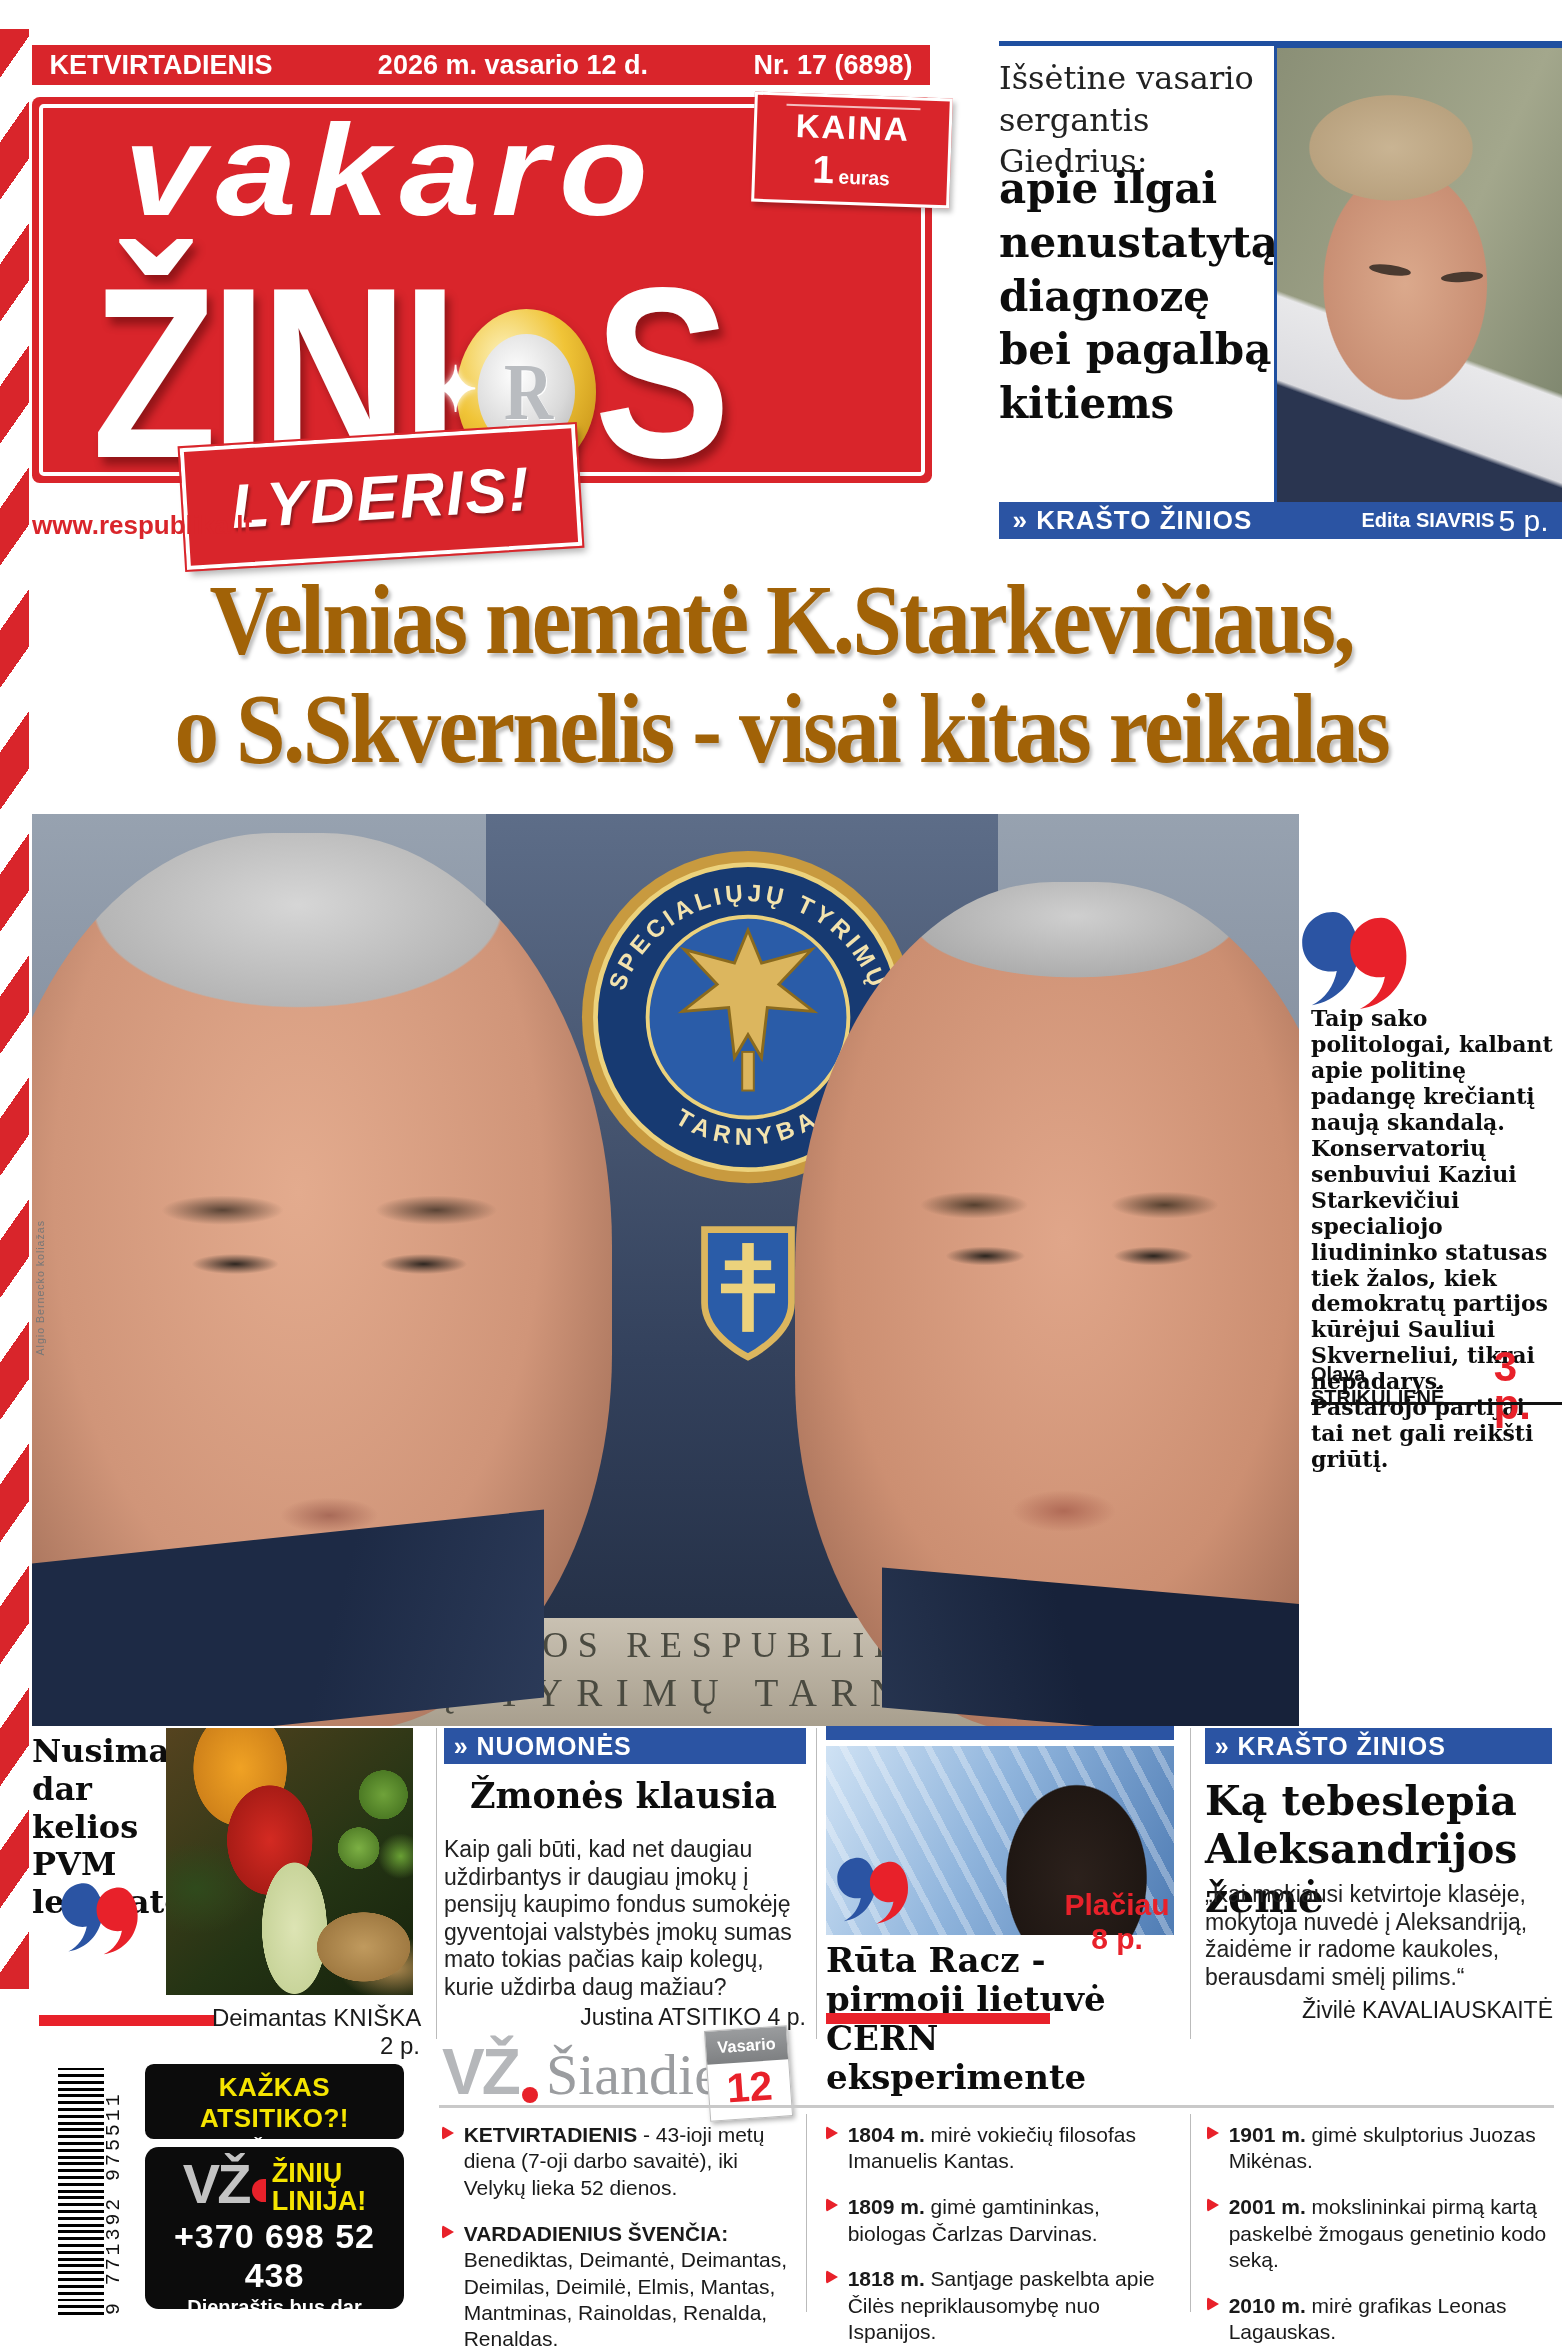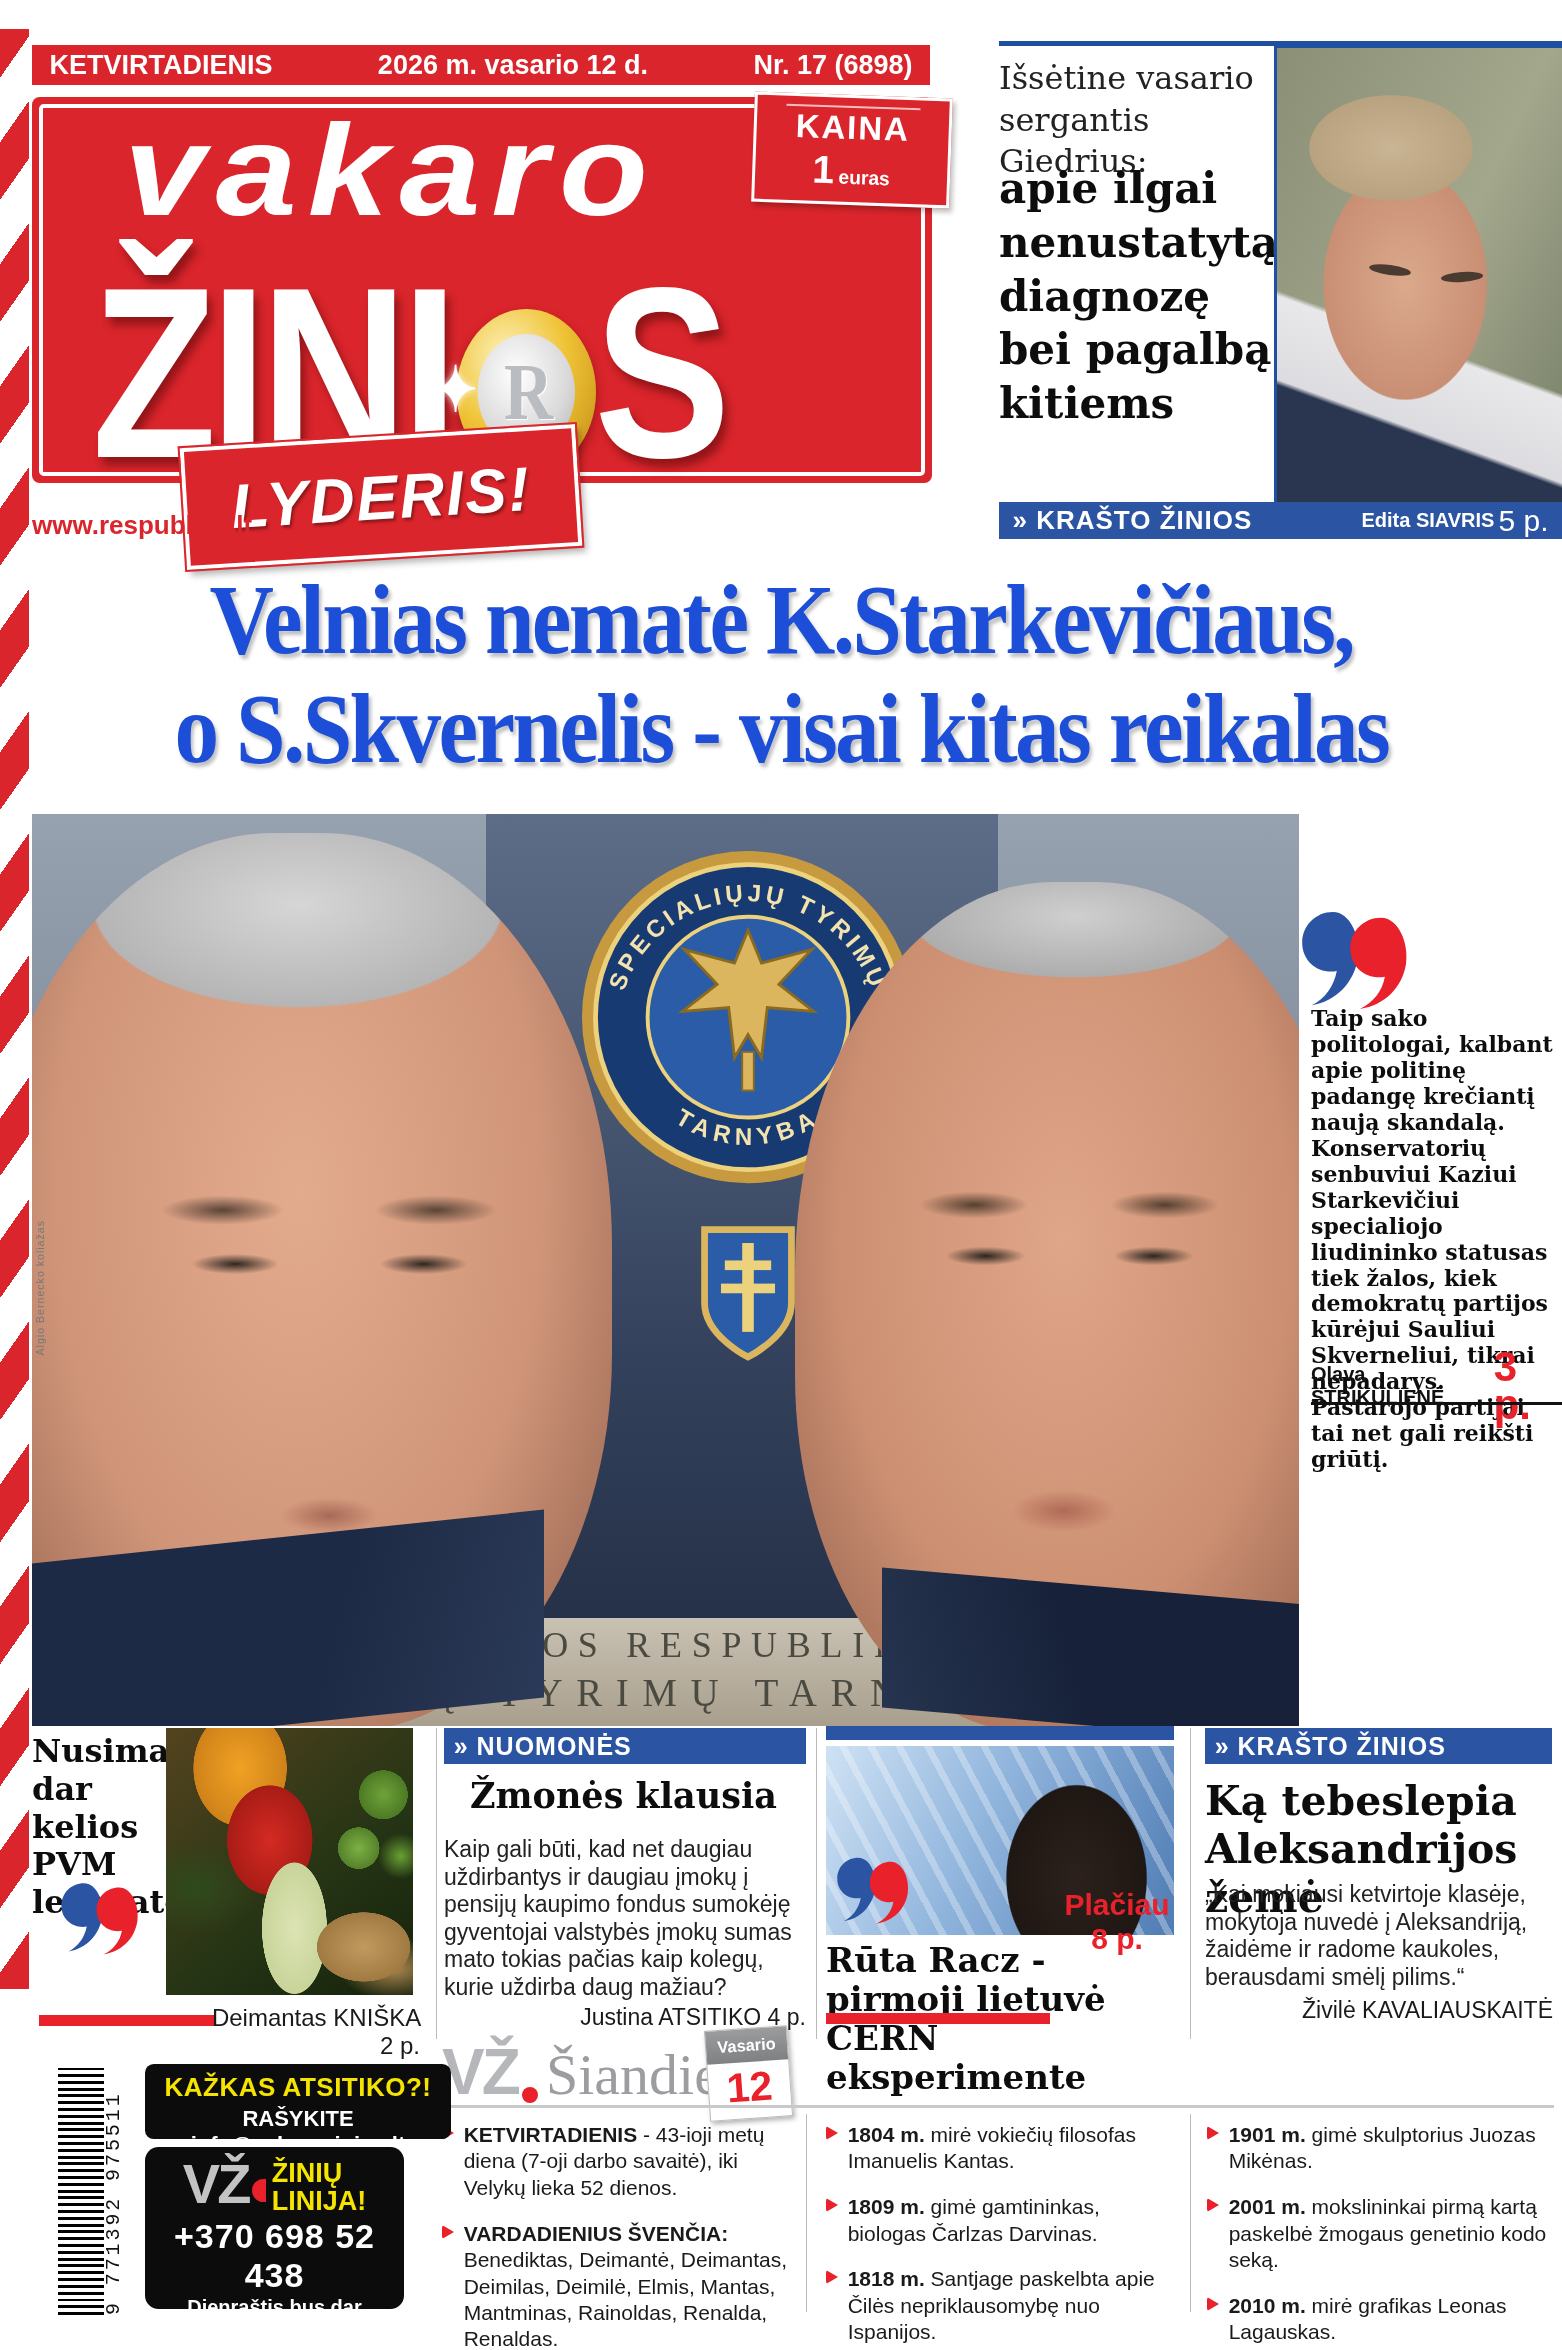--- a/index.html
+++ b/index.html
@@ -59,21 +59,21 @@
       linear-gradient(115deg,#8a8f76,#a3a78c 55%,#767f68);}
   .g-eye{position:absolute;width:42px;height:9.7px;background:#4a3a30;border-radius:50%;}
   .blue-bar-top{left:999px;top:502px;width:563px;height:37px;background:#2b54a3;color:#fff;
     display:flex;align-items:center;padding:0 13.5px;box-sizing:border-box;}
   .blue-bar-top .sec{font-size:26px;font-weight:bold;letter-spacing:1px;}
   .blue-bar-top .auth{margin-left:auto;font-size:20px;font-weight:bold;}
   .blue-bar-top .pg{font-size:30px;font-weight:normal;margin-left:4px;}
 
   
   .mh{left:0;top:566px;width:1562px;text-align:center;font-family:"Liberation Serif",serif;
-    font-weight:bold;color:#1d4ed8;line-height:1.1;}
+    font-weight:bold;color:#a16207;line-height:1.1;}
   .mh .l{display:block;white-space:nowrap;font-size:99px;letter-spacing:-2.9px;}
   .mh .l span{display:inline-block;transform:scaleX(0.9);text-shadow:2.9px 3.9px 3.9px rgba(0,0,0,.25);}
 
   
   .collage{left:32px;top:814px;width:1267px;height:912px;overflow:hidden;
     background:linear-gradient(#97a2b0,#758092 55%,#3a4558);}
   .bldg{position:absolute;left:454px;top:0;width:512px;height:912px;
     background:linear-gradient(#5d6d88,#33415c 60%,#202b40);}
   .sign{position:absolute;left:232px;top:804px;width:801px;height:108px;text-align:center;
     background:linear-gradient(#c9c1b2,#a89f8e);color:#4a4a40;font-family:"Liberation Serif",serif;
@@ -162,21 +162,21 @@
     border-bottom:7.7px solid transparent;border-radius:2.9px;margin:3.9px 9.7px 0 0;}
   .fact p{margin:0;font-size:21px;line-height:1.26;color:#1a1a1a;}
   .fact b{font-weight:bold;}
 
   
   .barcode{left:58px;top:2068px;width:46px;height:247px;
     background:repeating-linear-gradient(0deg,#000 0 2.9px,#fff 2.9px 6.8px);}
   .barcode-num{left:102px;top:2068px;height:247px;font-size:20px;color:#111;letter-spacing:2.9px;
     writing-mode:vertical-rl;transform:rotate(180deg);font-family:"Liberation Mono",monospace;}
   .bbox{background:#0c0c0c;color:#fff;box-sizing:border-box;}
-  .bbox1{left:145px;top:2064px;width:306px;height:75px;border-radius:8.7px;text-align:center;padding-top:7.7px;}
+  .bbox1{left:145px;top:2064px;width:259px;height:75px;border-radius:8.7px;text-align:center;padding-top:7.7px;}
   .bbox1 .y{color:#f5e400;font-weight:bold;font-size:26px;letter-spacing:0.5px;}
   .bbox1 .w{font-weight:bold;font-size:22px;margin-top:2.9px;}
   .bbox2{left:145px;top:2147px;width:259px;height:162px;border-radius:13.5px;padding:5.8px 9.7px;}
   .bbox2 .row{display:flex;align-items:center;justify-content:center;}
   .bbox2 .vz{font-size:56px;font-weight:bold;color:#c3c3c3;letter-spacing:-2.9px;line-height:1;}
   .bbox2 .half{width:13.5px;height:23px;background:#e8212a;border-radius:11.6px 0 0 11.6px;margin:13.5px 5.8px 0 3.9px;}
   .bbox2 .yl{color:#f5e400;font-weight:bold;font-size:27px;line-height:1.05;margin-top:5.8px;}
   .bbox2 .phone{color:#fff;font-weight:bold;font-size:34px;text-align:center;letter-spacing:1px;margin-top:1.9px;}
   .bbox2 .note{color:#fff;font-weight:bold;font-size:20px;text-align:center;line-height:1.2;}
 </style>

